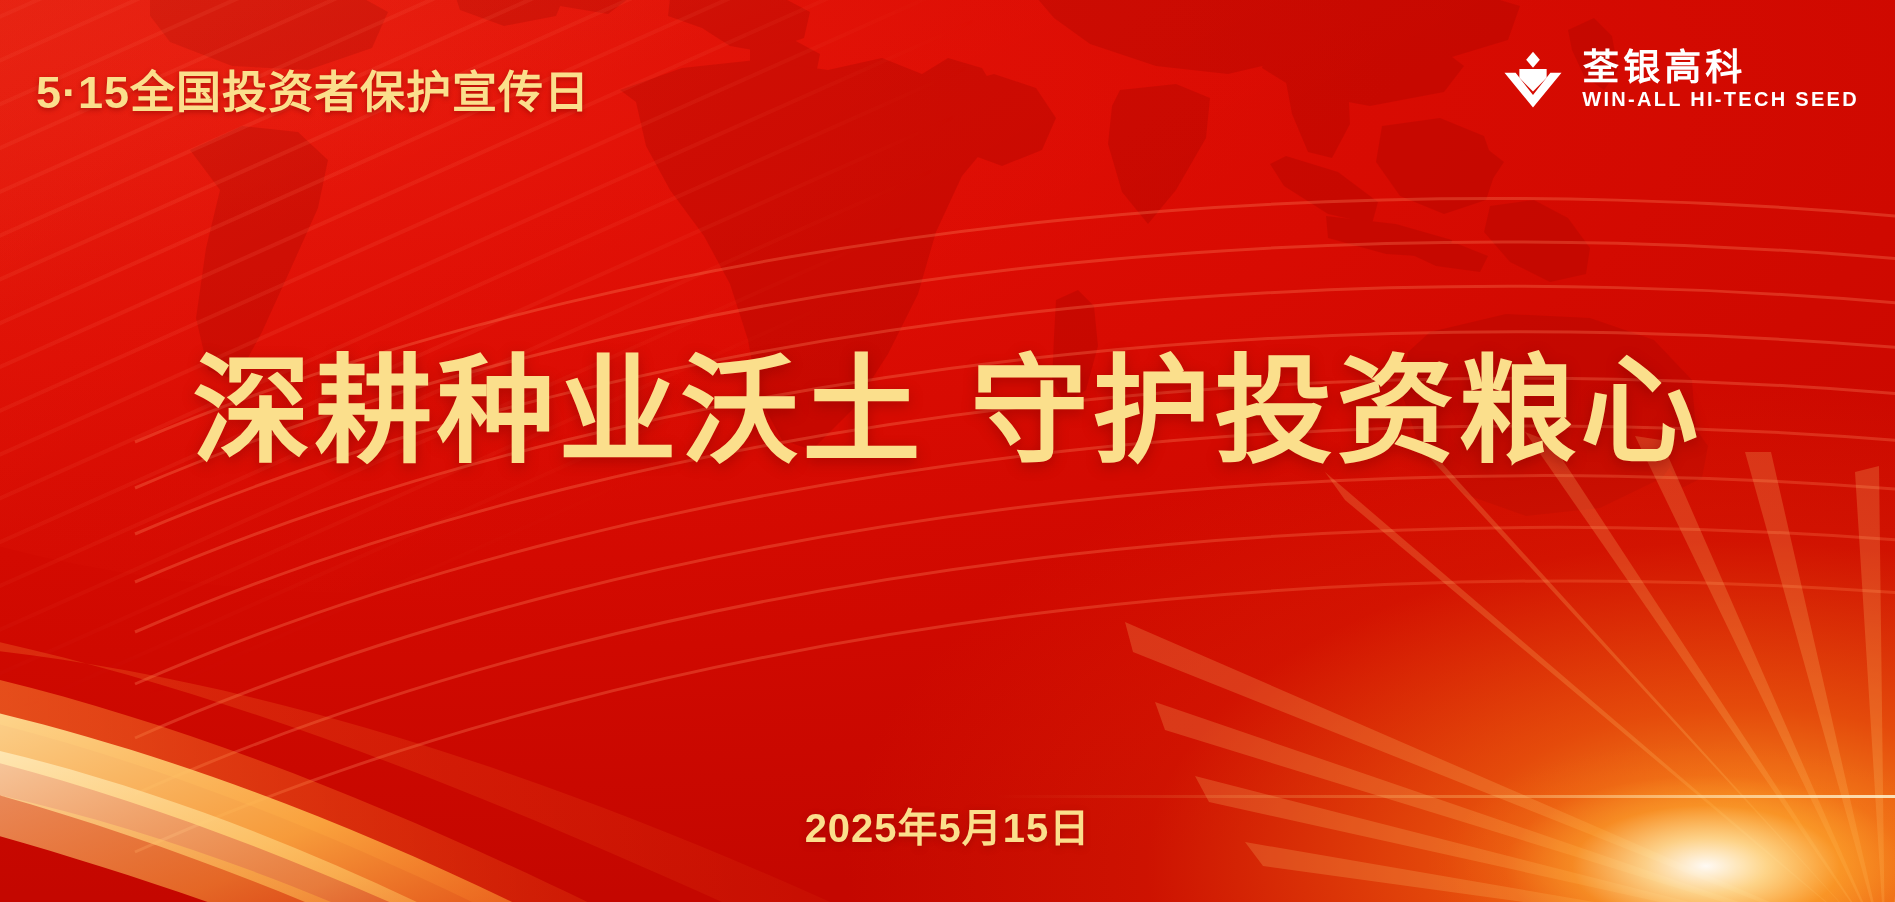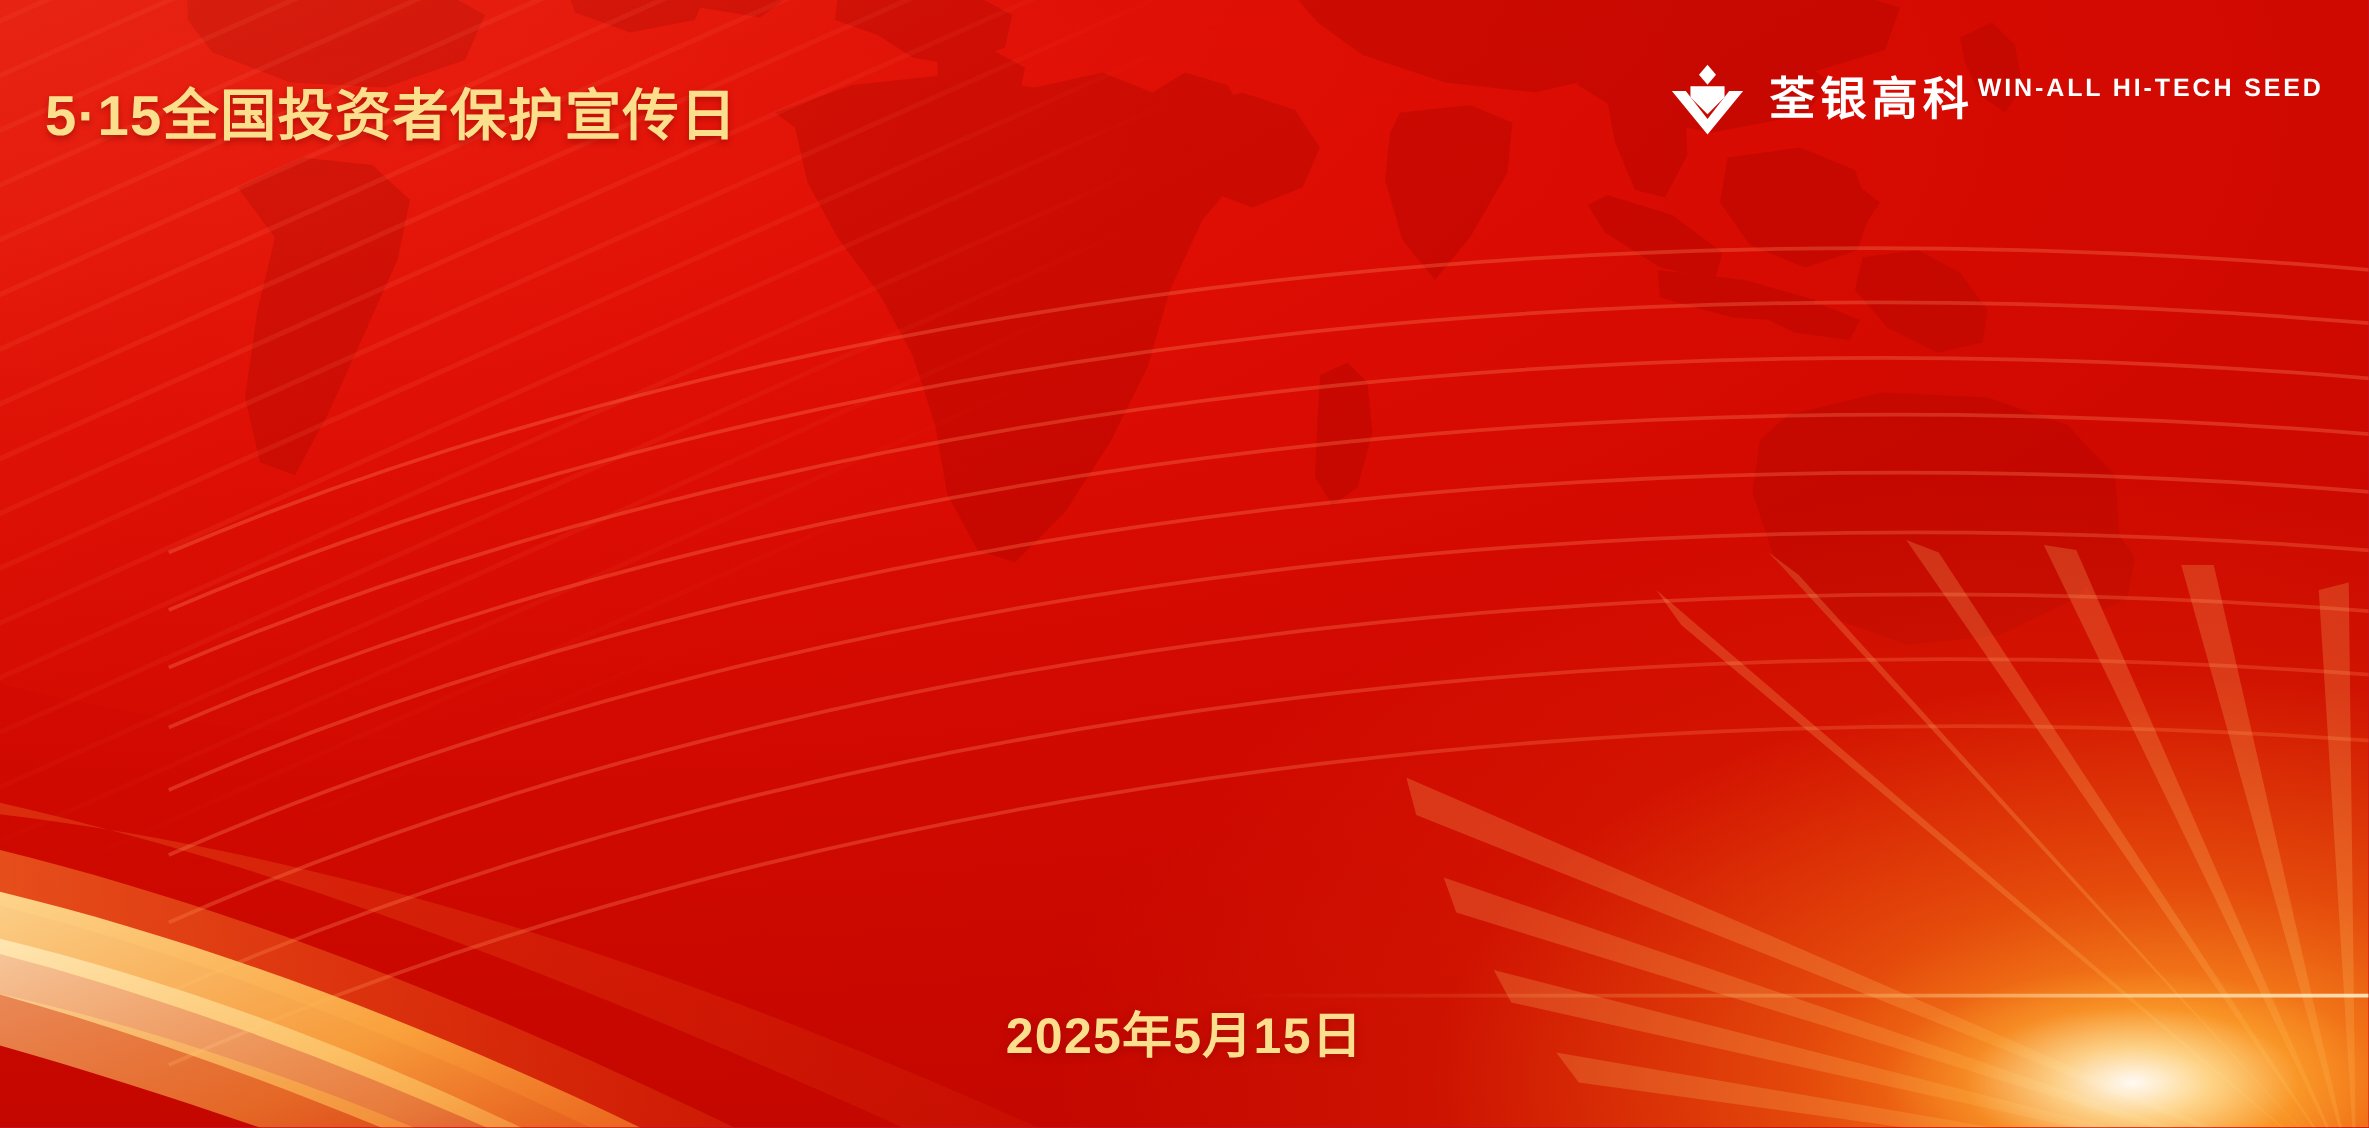--- a/index.html
+++ b/index.html
@@ -10,21 +10,21 @@
     overflow: hidden;
     background: #c80800;
     font-family: "Liberation Sans", "DejaVu Sans", sans-serif;
   }
 
   .banner {
     position: relative;
     width: 1895px;
     height: 902px;
     overflow: hidden;
-    background: #be185d;
+    background: #0369a1;
   }
 
   
   .bg-base {
     position: absolute;
     inset: 0;
     background:
       radial-gradient(120% 90% at 18% 10%, #e41208 0%, #dc0c03 35%, #cf0900 70%, #c40700 100%);
   }
 
@@ -165,21 +165,21 @@
   .logo-lockup {
     position: absolute;
     right: 36px;
     top: 48px;
     display: flex;
     align-items: center;
     gap: 18px;
   }
   .logo-mark { width: 62px; height: 62px; flex: 0 0 auto; }
   .logo-mark svg { width: 100%; height: 100%; display: block; }
-  .logo-text { display: flex; flex-direction: row; gap: 3px; }
+  .logo-text { display: flex; flex-direction: column; gap: 3px; }
   .logo-cn {
     font-size: 37px;
     font-weight: 700;
     color: #ffffff;
     letter-spacing: 4px;
     line-height: 1;
   }
   .logo-en {
     font-size: 20px;
     font-weight: 700;
@@ -346,17 +346,20 @@
           <polygon fill="#ffffff" points="50,34 72,34 72,48 50,70 28,48 28,34"></polygon>
           <polygon fill="#ffffff" points="4,40 22,40 50,76 78,40 96,40 50,96"></polygon>
         </svg>
       </div>
       <div class="logo-text">
         <div class="logo-cn">荃银高科</div>
         <div class="logo-en">WIN-ALL HI-TECH SEED</div>
       </div>
     </div>
 
+    <div class="headline">
+      <span>深耕种业沃土</span><span class="gap"></span><span>守护投资粮心</span>
+    </div>
 
     <div class="date-line">2025年5月15日</div>
 
   </div>
 </div>
 
 </body></html>

